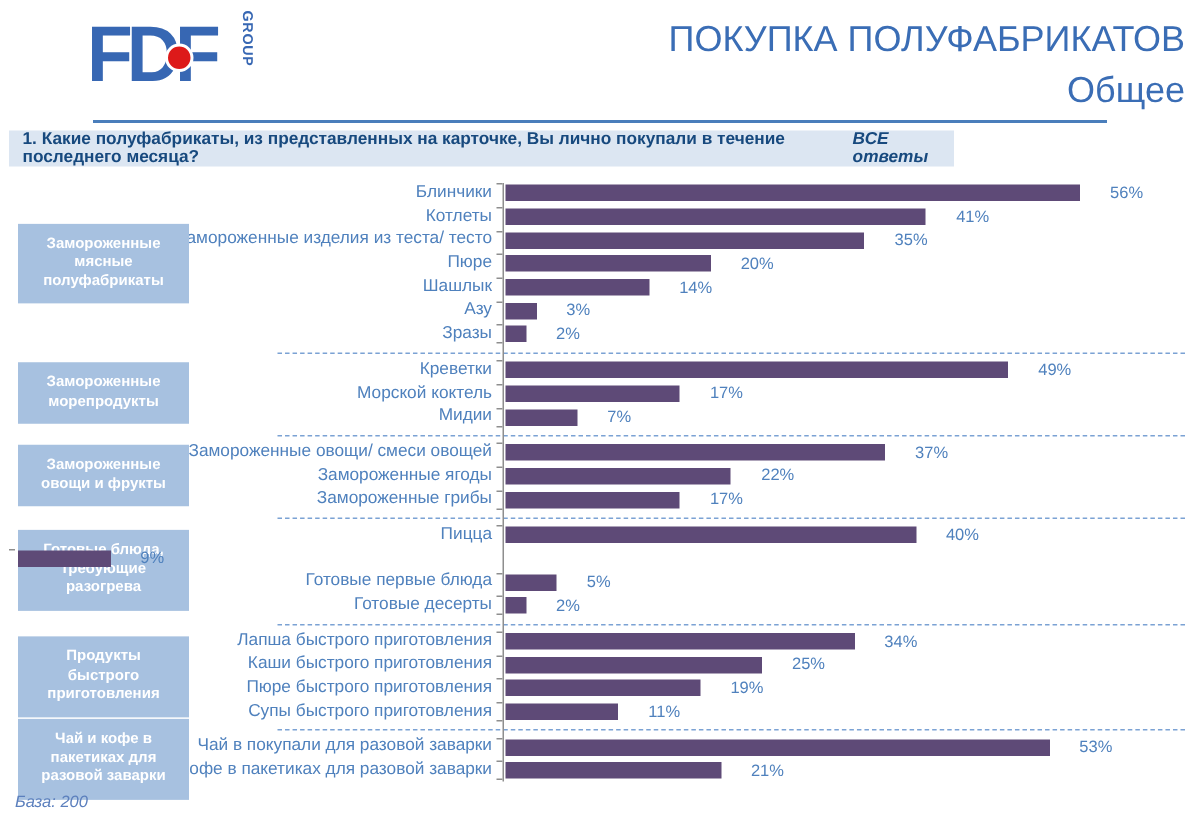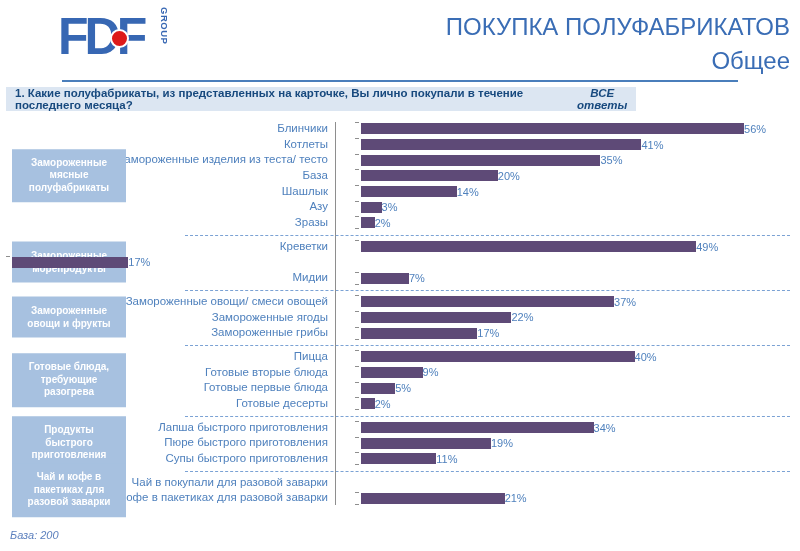--- a/index.html
+++ b/index.html
@@ -27,46 +27,46 @@
     color:#3a6db5; font-weight:normal; font-size:24px; line-height:1.4;
   }
   .header-rule { position:absolute; left:62px; top:80px; width:676px; height:2px; background:#4a7ebb; }
 
   
   .question {
     position:absolute; left:6px; top:87px; width:630px; height:24px;
     background:#dce6f2; display:flex; align-items:center; box-sizing:border-box;
     padding-left:9px; font-size:11.5px; font-weight:bold; color:#17497e;
   }
-  .question .suffix { font-style:italic; margin-left:5px;text-align:center; }
+  .question .suffix { font-style:italic; margin-left:5px; }
 
   
   .chart { position:absolute; left:10px; top:121px; width:782px; }
   .axis-line { position:absolute; left:325px; top:1px; bottom:1px; width:1px; background:#8e8e8e; }
   .group { position:relative; }
   .cat-box {
     position:absolute; left:2px; top:50%; transform:translateY(-50%);
     width:114px; box-sizing:border-box; padding:8px 3px;
     background:#a7c1e0; color:#ffffff; font-weight:bold; font-size:10px;
     line-height:1.25; text-align:center;
   }
-  .row { display:flex; align-items:center; height:15.7px;gap:24px; }
+  .row { display:flex; align-items:center; height:15.7px; }
   .row-label {
     width:325px; box-sizing:border-box; padding-right:7px; text-align:right;
     font-size:11.5px; color:#4f81bd; white-space:nowrap; line-height:15.7px;
   }
   .bar-cell { flex:1; position:relative; display:flex; align-items:center; padding-left:2px; }
   .bar-cell::before {
     content:""; position:absolute; left:-4px; top:-0.5px; width:4px; height:1px; background:#8e8e8e;
   }
   .row:last-child .bar-cell::after {
     content:""; position:absolute; left:-4px; bottom:-0.5px; width:4px; height:1px; background:#8e8e8e;
   }
   .bar { height:11px; background:#5e4a77; }
-  .val { margin-left:0; font-size:11px; color:#4f81bd; white-space:nowrap; }
+  .val { margin-left:20px; font-size:11px; color:#4f81bd; white-space:nowrap; }
   .sep { border-top:1px dashed #7ba2d4; margin:4px 2px 3px 175px; height:0; }
 
   
   .base-note {
     position:absolute; left:10px; top:529px; font-size:11px; font-style:italic; color:#5b7fbd;
   }
 </style>
 </head>
 <body>
 
@@ -110,21 +110,21 @@
           </div>
         </div>
         <div class="row">
           <div class="row-label">Замороженные изделия из теста/ тесто</div>
           <div class="bar-cell">
             <div class="bar" style="width: 239.4px;"></div>
             <span class="val">35%</span>
           </div>
         </div>
         <div class="row">
-          <div class="row-label">База</div>
+          <div class="row-label">Пюре</div>
           <div class="bar-cell">
             <div class="bar" style="width: 136.8px;"></div>
             <span class="val">20%</span>
           </div>
         </div>
         <div class="row">
           <div class="row-label">Шашлык</div>
           <div class="bar-cell">
             <div class="bar" style="width: 95.76px;"></div>
             <span class="val">14%</span>
@@ -149,20 +149,21 @@
       <div class="group">
         <div class="cat-box">Замороженные<br>морепродукты</div>
         <div class="row">
           <div class="row-label">Креветки</div>
           <div class="bar-cell">
             <div class="bar" style="width: 335.16px;"></div>
             <span class="val">49%</span>
           </div>
         </div>
         <div class="row">
+          <div class="row-label">Морской коктель</div>
           <div class="bar-cell">
             <div class="bar" style="width: 116.28px;"></div>
             <span class="val">17%</span>
           </div>
         </div>
         <div class="row">
           <div class="row-label">Мидии</div>
           <div class="bar-cell">
             <div class="bar" style="width: 47.88px;"></div>
             <span class="val">7%</span>
@@ -198,21 +199,20 @@
       <div class="group">
         <div class="cat-box">Готовые блюда,<br>требующие<br>разогрева</div>
         <div class="row">
           <div class="row-label">Пицца</div>
           <div class="bar-cell">
             <div class="bar" style="width: 273.6px;"></div>
             <span class="val">40%</span>
           </div>
         </div>
         <div class="row">
-          <div class="row-label">Готовые вторые блюда</div>
           <div class="bar-cell">
             <div class="bar" style="width: 61.56px;"></div>
             <span class="val">9%</span>
           </div>
         </div>
         <div class="row">
           <div class="row-label">Готовые первые  блюда</div>
           <div class="bar-cell">
             <div class="bar" style="width: 34.2px;"></div>
             <span class="val">5%</span>
@@ -230,39 +230,50 @@
       <div class="group">
         <div class="cat-box">Продукты<br>быстрого<br>приготовления</div>
         <div class="row">
           <div class="row-label">Лапша быстрого приготовления</div>
           <div class="bar-cell">
             <div class="bar" style="width: 232.56px;"></div>
             <span class="val">34%</span>
           </div>
         </div>
         <div class="row">
+          <div class="row-label">Каши быстрого приготовления</div>
+          <div class="bar-cell">
+            <div class="bar" style="width: 171px;"></div>
+            <span class="val">25%</span>
+          </div>
+        </div>
+        <div class="row">
           <div class="row-label">Пюре быстрого приготовления</div>
           <div class="bar-cell">
             <div class="bar" style="width: 129.96px;"></div>
             <span class="val">19%</span>
           </div>
         </div>
         <div class="row">
           <div class="row-label">Супы быстрого приготовления</div>
           <div class="bar-cell">
             <div class="bar" style="width: 75.24px;"></div>
             <span class="val">11%</span>
           </div>
         </div>
       </div>
       <div class="sep"></div>
       <div class="group">
         <div class="cat-box">Чай и кофе в<br>пакетиках для<br>разовой заварки</div>
         <div class="row">
           <div class="row-label">Чай в покупали  для разовой заварки</div>
+          <div class="bar-cell">
+            <div class="bar" style="width: 362.52px;"></div>
+            <span class="val">53%</span>
+          </div>
         </div>
         <div class="row">
           <div class="row-label">Кофе в пакетиках  для разовой заварки</div>
           <div class="bar-cell">
             <div class="bar" style="width: 143.64px;"></div>
             <span class="val">21%</span>
           </div>
         </div>
       </div>
     </div>

